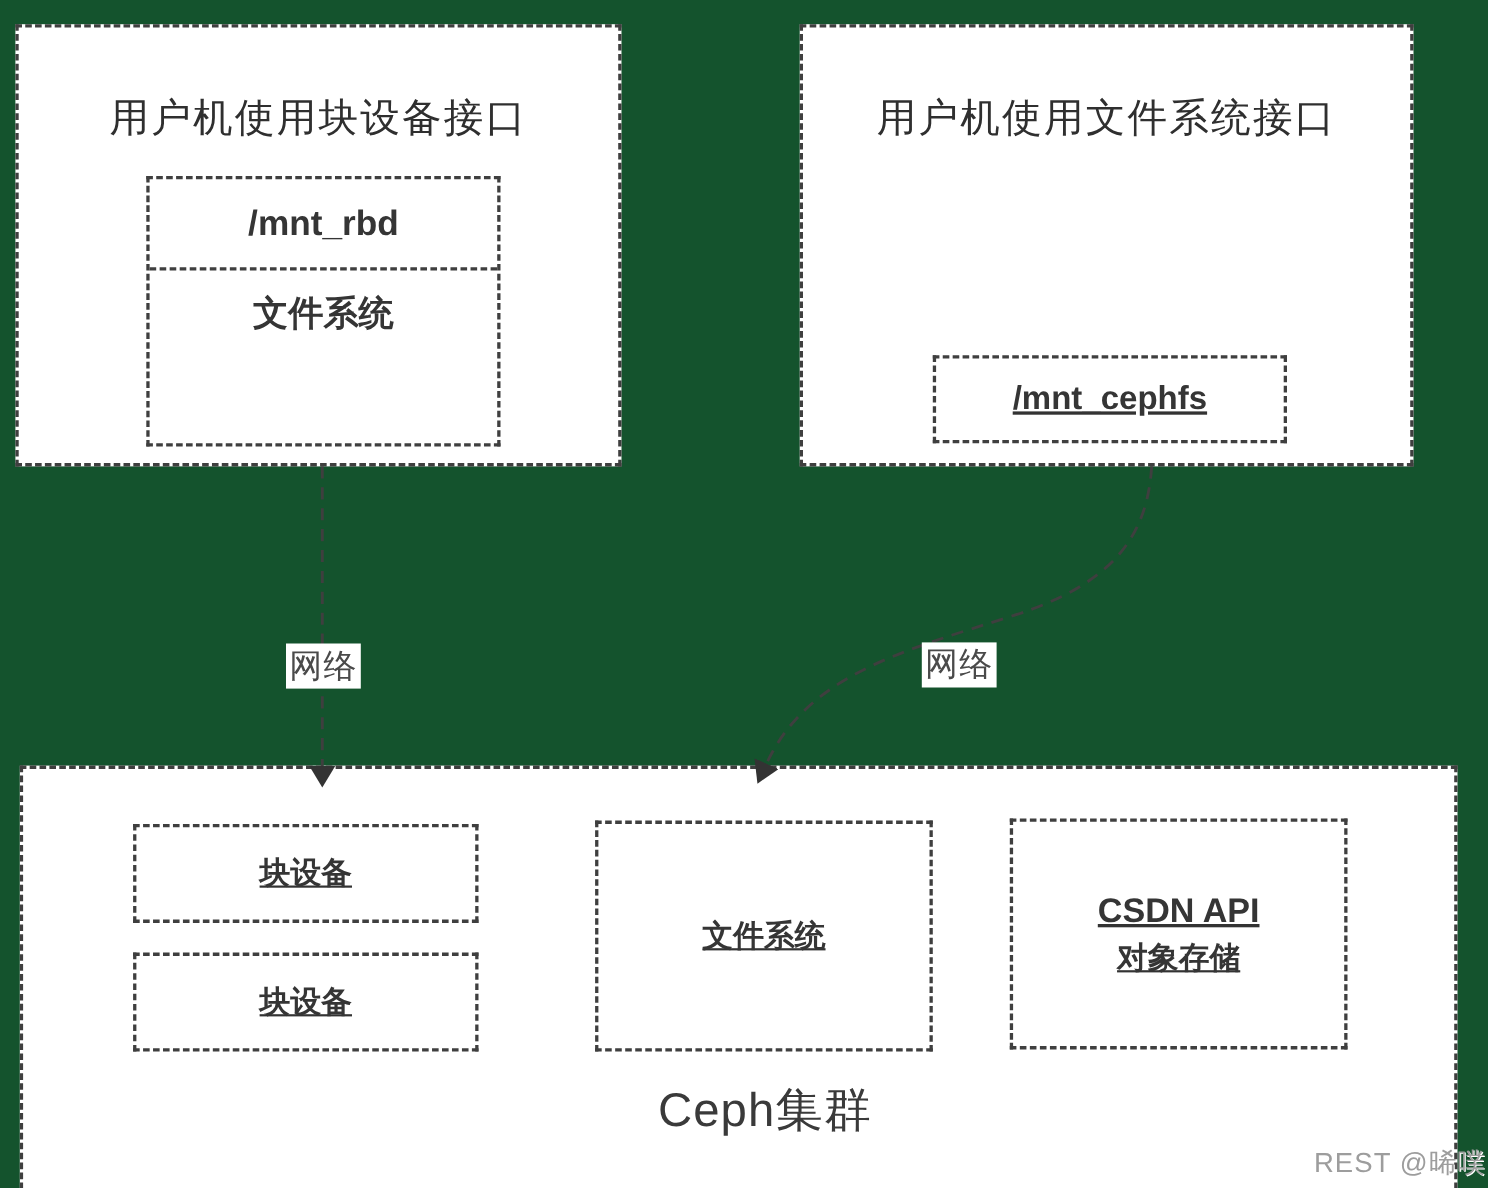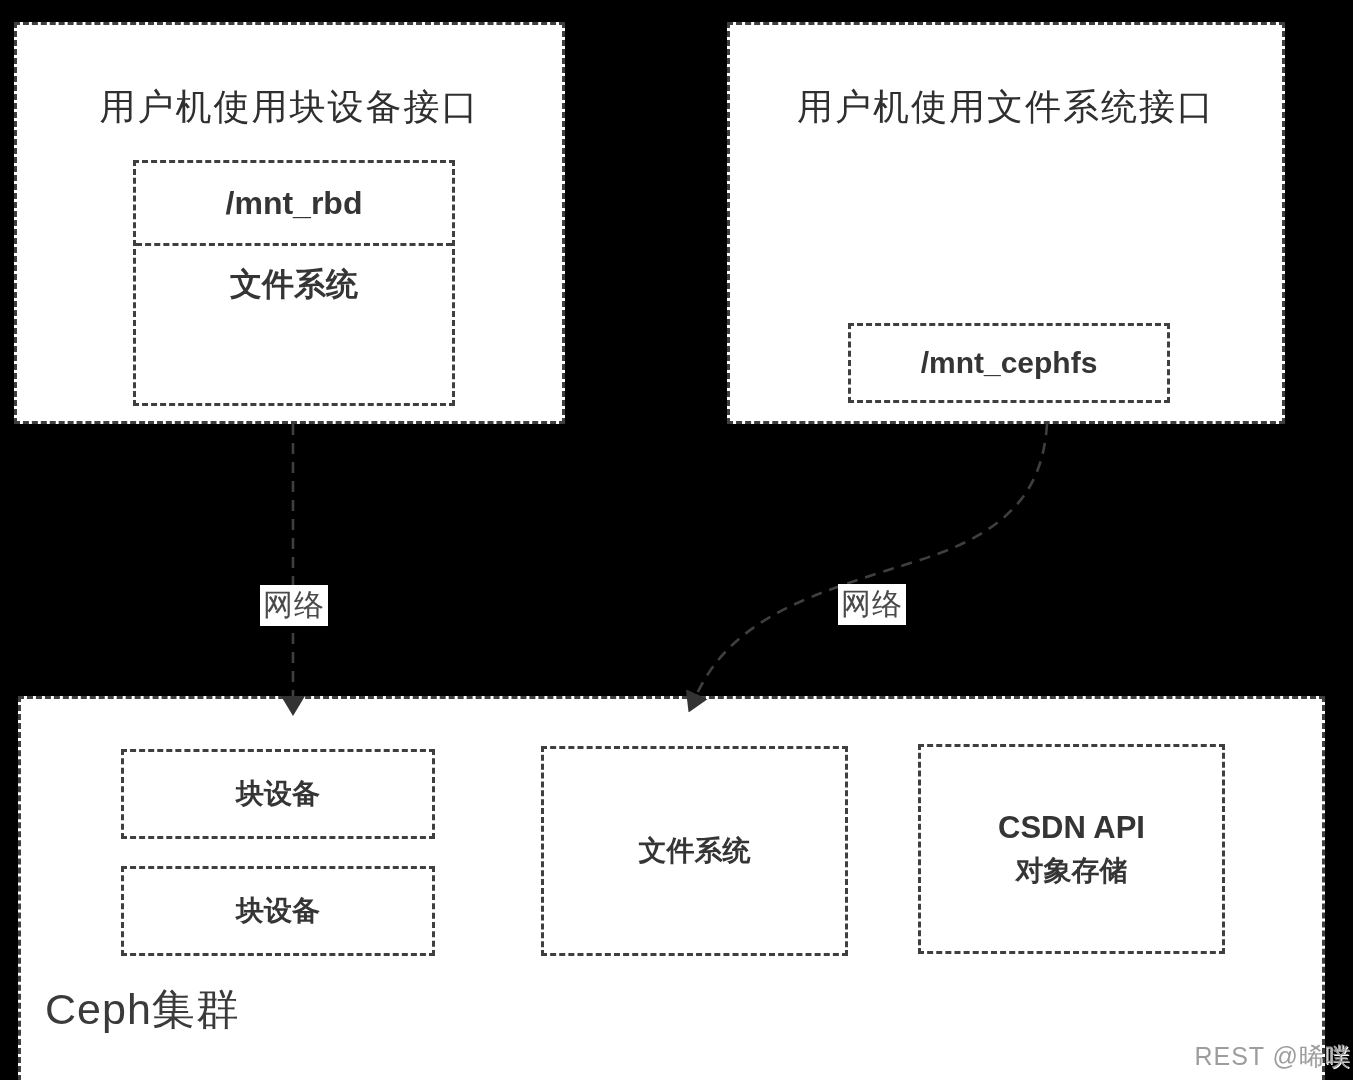--- a/index.html
+++ b/index.html
@@ -5,30 +5,30 @@
   * { margin: 0; padding: 0; box-sizing: border-box; }
   html, body { background: #ffffff; }
   body {
     font-family: "Liberation Sans", "DejaVu Sans", sans-serif;
     color: #333333;
   }
   .canvas {
     position: relative;
     width: 1353px;
     height: 1080px;
-    background: #000000;
+    background: #14532d;
     overflow: hidden;
   }
   .box {
     position: absolute;
     border: 3px dashed #3f3f3f;
     background: #ffffff;
   }
   .outer { z-index: 1; }
-  .inner { z-index: 2; }
+  .inner { z-index: 2; text-decoration: underline; }
   .box-title {
     position: absolute;
     left: 0; right: 0;
     text-align: center;
     font-size: 36px;
     letter-spacing: 2px;
     color: #2f2f2f;
   }
   .stack {
     position: absolute;
@@ -70,21 +70,21 @@
     background: #ffffff;
     font-size: 30px;
     color: #4a4a4a;
     padding: 0 3px;
     letter-spacing: 1px;
     margin-top: 32px;
   }
   .cluster-title {
     position: absolute;
     left: 0; right: 0;
-    text-align: left;
+    text-align: center;
     transform: translateX(24px);
     font-size: 43px;
     color: #3a3a3a;
     letter-spacing: 1px;
     z-index: 2;
   }
   .watermark {
     position: absolute;
     right: 2px;
     top: 1040px;

